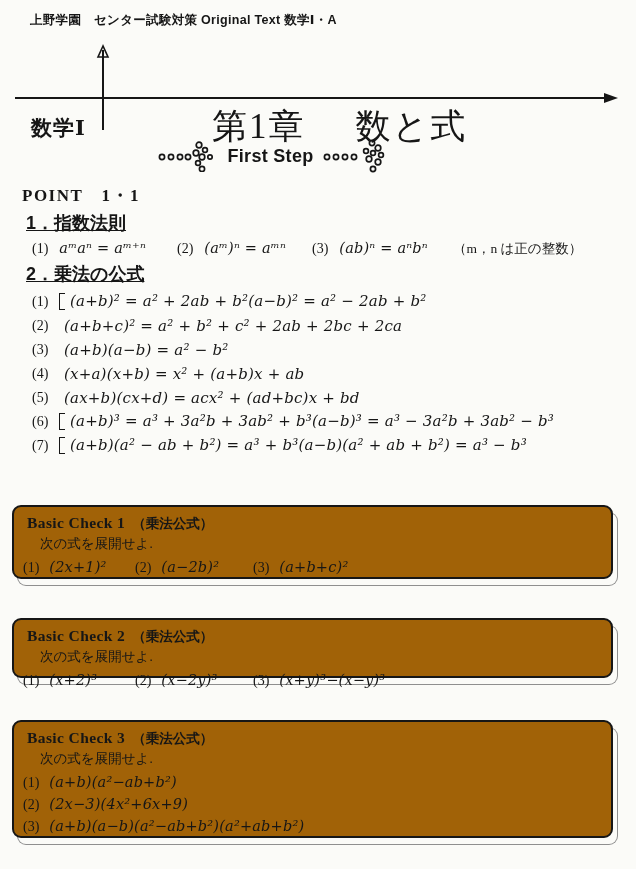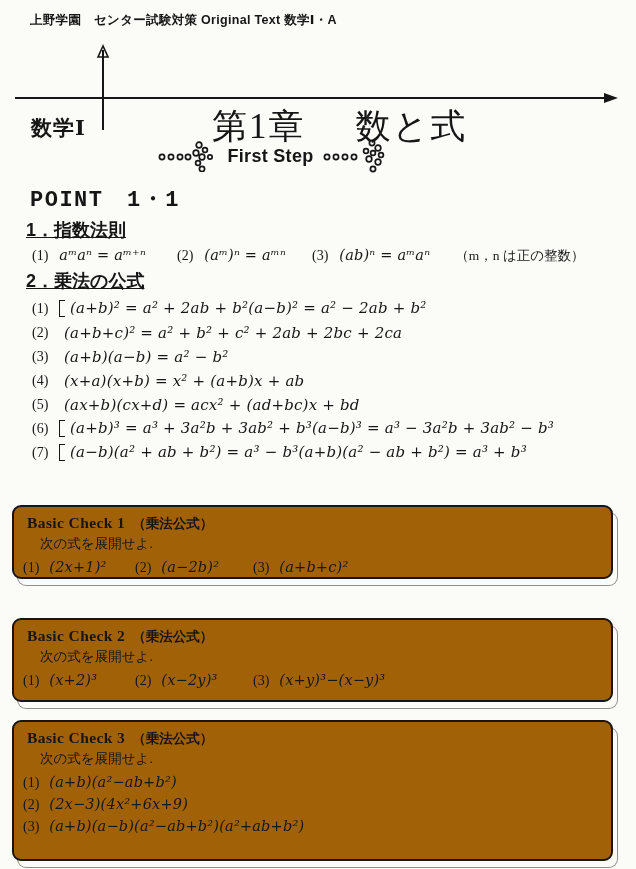--- a/index.html
+++ b/index.html
@@ -43,23 +43,22 @@
     display:flex; align-items:center; justify-content:center; gap:9px;
   }
   .first-step-label{
     font-family:"Liberation Sans","DejaVu Sans",sans-serif;
     font-weight:700; font-size:18px; letter-spacing:.3px;
   }
 
   
   .point{ position:absolute; top:184px; left:16px; width:606px; }
   .point-heading{
-    font-size:22px; font-weight:600; letter-spacing:1.5px;
-    margin:0 0 4px 14px;
-    font-family:Liberation Mono, monospace;
+    font-size:17px; font-weight:600; letter-spacing:1.5px;
+    margin:0 0 4px 6px;
   }
   .sec-title{
     font-family:"Liberation Sans","DejaVu Sans",sans-serif;
     font-weight:700; font-size:18px; margin:3px 0 5px 10px;text-decoration:underline;
   }
   .exp-row{
     display:flex; align-items:baseline; margin:0 0 4px 16px; font-size:14.5px;
   }
   .exp-item{ display:flex; align-items:baseline; gap:11px; margin-right:25px; }
   .exp-item .math, .exp-note{ white-space:nowrap; }
@@ -86,22 +85,22 @@
 
   
   .check{
     position:absolute; left:12px; width:601px;
     background:#a16207;
     border:2px solid #161616; border-radius:9px;
     padding:7px 12px 5px 9px;
     box-shadow: 5px 7px 0 -1px #fbfbf8, 5px 7px 0 0 #8f8f8f;
   }
   .check-1{ top:505px; height:74px; }
-  .check-2{ top:618px; height:84px; }
-  .check-3{ top:720px; height:141px; }
+  .check-2{ top:618px; height:60px; }
+  .check-3{ top:720px; height:118px; }
   .check-title{ display:flex; align-items:baseline; gap:7px; margin-left:4px; }
   .check-title .latin{ font-size:15.5px; font-weight:700; letter-spacing:.4px; }
   .check-title .jp{
     font-family:"Liberation Sans","DejaVu Sans",sans-serif;
     font-weight:700; font-size:13.5px;
   }
   .check-instr{
     margin:2px 0 0 17px; font-size:13.5px;
     font-family:"Liberation Sans","DejaVu Sans",sans-serif;
   }
@@ -175,21 +174,21 @@
     <span class="exp-item">
       <span class="no">(1)</span>
       <span class="math">aᵐaⁿ = aᵐ⁺ⁿ</span>
     </span>
     <span class="exp-item">
       <span class="no">(2)</span>
       <span class="math">(aᵐ)ⁿ = aᵐⁿ</span>
     </span>
     <span class="exp-item">
       <span class="no">(3)</span>
-      <span class="math">(ab)ⁿ = aᵐaⁿ</span>
+      <span class="math">(ab)ⁿ = aⁿbⁿ</span>
     </span>
     <span class="exp-note">（m，n は正の整数）</span>
   </div>
 
   <div class="sec-title">2．乗法の公式</div>
   <div class="mul-items">
 
     <div class="mrow">
       <span class="no">(1)</span>
       <span class="bracket"></span>
@@ -225,22 +224,22 @@
       <span class="stack">
         <span class="math">(a+b)³ = a³ + 3a²b + 3ab² + b³</span>
         <span class="math">(a−b)³ = a³ − 3a²b + 3ab² − b³</span>
       </span>
     </div>
 
     <div class="mrow">
       <span class="no">(7)</span>
       <span class="bracket"></span>
       <span class="stack">
+        <span class="math">(a+b)(a² − ab + b²) = a³ + b³</span>
         <span class="math">(a−b)(a² + ab + b²) = a³ − b³</span>
-        <span class="math">(a+b)(a² − ab + b²) = a³ + b³</span>
       </span>
     </div>
 
   </div>
 </div>
 
 <div class="check check-1">
   <div class="check-title">
     <span class="latin">Basic Check 1</span>
     <span class="jp">（乗法公式）</span>

